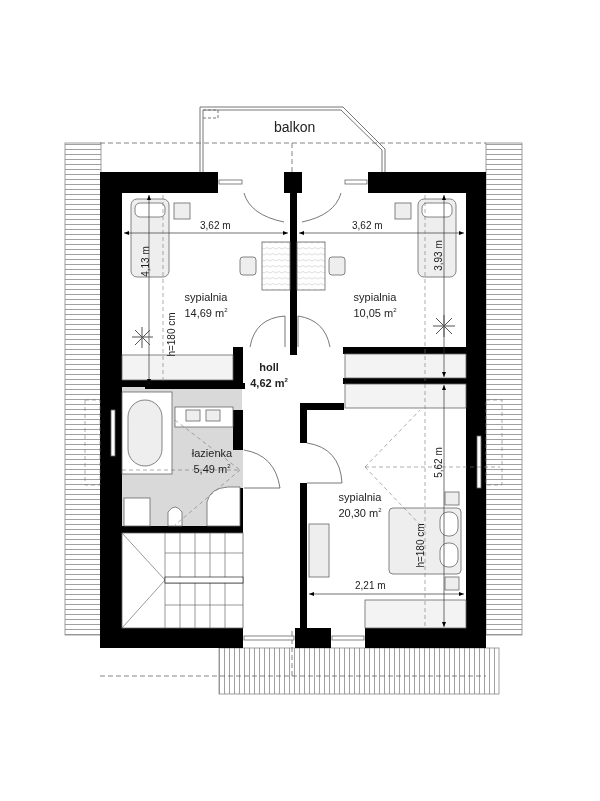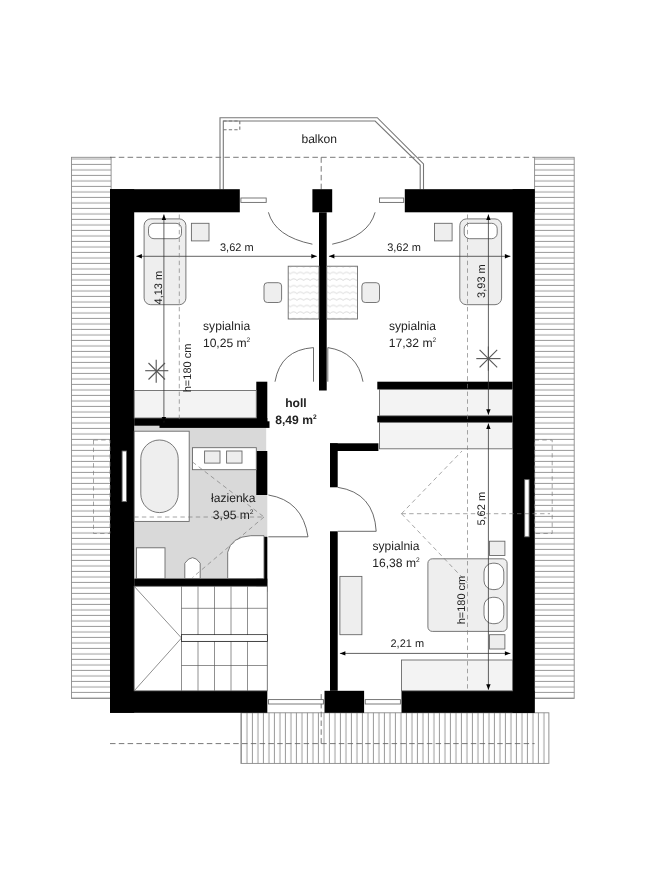--- a/index.html
+++ b/index.html
@@ -203,45 +203,45 @@
       <line x1="150" y1="330" x2="135" y2="345"></line>
     <line x1="142" y1="327" x2="142" y2="348"></line>
       <line x1="132" y1="337" x2="153" y2="337"></line>
     <line x1="436" y1="318" x2="452" y2="334"></line>
       <line x1="452" y1="318" x2="436" y2="334"></line>
     <line x1="444" y1="315" x2="444" y2="337"></line>
       <line x1="433" y1="326" x2="455" y2="326"></line>
   </g>
 </svg>
 
-<div class="lbl" style="left:274px; top:121px; font-size:11px;">balkon</div>
+<div class="lbl" style="left:274px; top:121px; font-size:14px;">balkon</div>
 
 <div class="lbl" style="left:176px; top:291px; width:60px;">
   <div>sypialnia</div>
-  <div><span>10,25 m</span><sup>2</sup></div>
+  <div><span>14,69 m</span><sup>2</sup></div>
 </div>
 
 <div class="lbl" style="left:345px; top:291px; width:60px;">
   <div>sypialnia</div>
-  <div><span>17,32 m</span><sup>2</sup></div>
+  <div><span>10,05 m</span><sup>2</sup></div>
 </div>
 
 <div class="lbl" style="left:243px; top:361px; width:52px;font-weight:bold;">
   <div>holl</div>
-  <div><span>8,49 m</span><sup>2</sup></div>
+  <div><span>4,62 m</span><sup>2</sup></div>
 </div>
 
 <div class="lbl" style="left:182px; top:447px; width:60px;">
   <div>łazienka</div>
-  <div><span>3,95 m</span><sup>2</sup></div>
+  <div><span>5,49 m</span><sup>2</sup></div>
 </div>
 
 <div class="lbl" style="left:330px; top:491px; width:60px;">
   <div>sypialnia</div>
-  <div><span>16,38 m</span><sup>2</sup></div>
+  <div><span>20,30 m</span><sup>2</sup></div>
 </div>
 
 <div class="dim" style="left:200px; top:220px;">3,62 m</div>
 <div class="dim" style="left:352px; top:220px;">3,62 m</div>
 <div class="dim" style="left:355px; top:580px;">2,21 m</div>
 <div class="dim vert" style="left:125px; top:256px; width:40px; text-align:center;">4,13 m</div>
 <div class="dim vert" style="left:418px; top:250px; width:40px; text-align:center;">3,93 m</div>
 <div class="dim vert" style="left:418px; top:457px; width:40px; text-align:center;">5,62 m</div>
 <div class="dim vert" style="left:146px; top:329px; width:50px; text-align:center;">h=180 cm</div>
 <div class="dim vert" style="left:395px; top:540px; width:50px; text-align:center;">h=180 cm</div>

